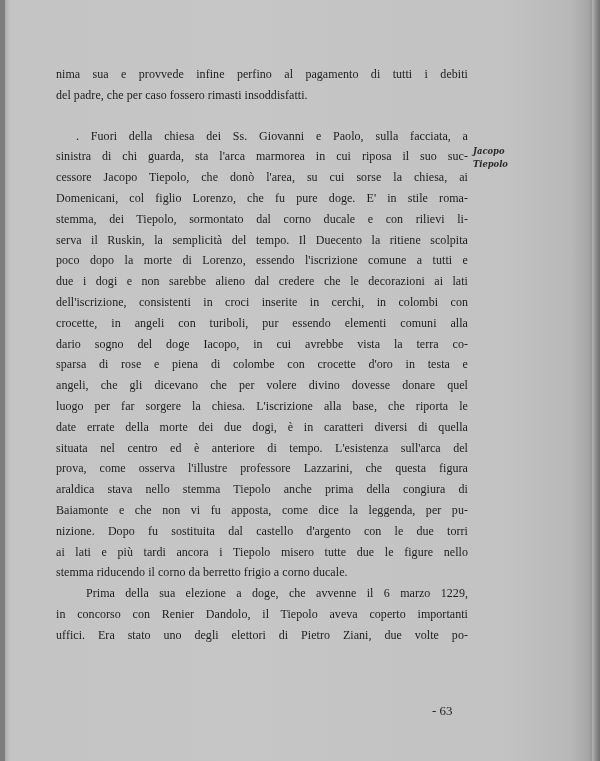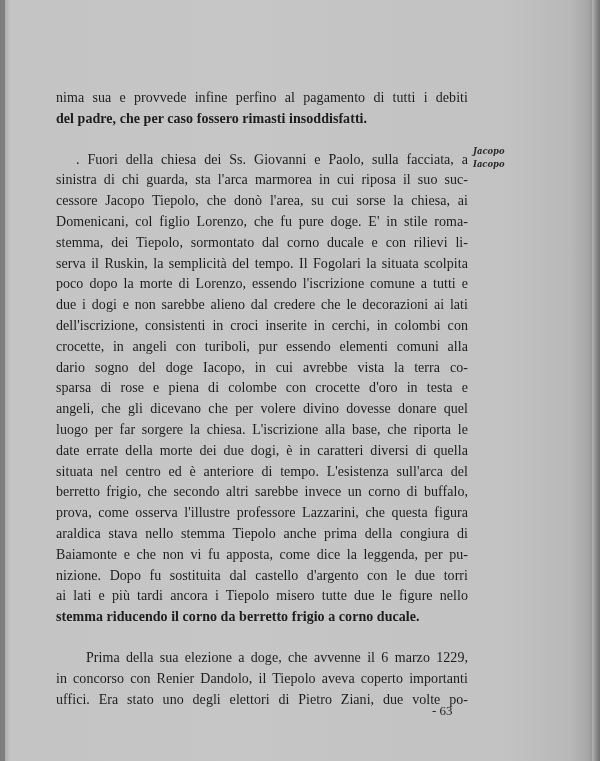--- a/index.html
+++ b/index.html
@@ -30,47 +30,46 @@
     }
     .right-edge {
       position: absolute;
       right: 0; top: 0;
       width: 8px; height: 761px;
       background: linear-gradient(to right, #b4b4b4, #8e8e8e 50%, #6f6f6f);
     }
     .text-block {
       position: absolute;
       left: 56px;
-      top: 88px;
+      top: 64px;
       width: 412px;
       font-family: "Liberation Serif", "DejaVu Serif", serif;
-      font-size: 14px;
+      font-size: 12px;
       line-height: 20.8px;
       color: #1d1d1d;
       letter-spacing: 0.05px;
     }
     .para {
       margin: 0;
       text-align: justify;
       text-align-last: justify;
     }
     .para .line {
       display: block;
       text-align: justify;
       text-align-last: justify;
       white-space: nowrap;
       overflow: visible;
     }
     .para .line.last {
       text-align-last: left;
-      font-weight: bold;
     }
     .p1 { margin-bottom: 20px; }
     .p2 .line.first { text-indent: 20px; }
-    .p3 { margin-top: 20px; }
+    .p3 { margin-top: 0; }
     .p3 .line.first { text-indent: 30px; }
     .marginal {
       position: absolute;
       left: 473px;
       top: 145px;
       font-family: "DejaVu Serif", "Liberation Serif", serif;
       font-style: italic;
       font-weight: bold;
       font-size: 8.4px;
       line-height: 13px;
@@ -98,46 +97,45 @@
       <span class="line first">nima sua e provvede infine perfino al pagamento di tutti i debiti</span>
       <span class="line last">del padre, che per caso fossero rimasti insoddisfatti.</span>
     </div>
 
     <div class="para p2">
       <span class="line first">. Fuori della chiesa dei Ss. Giovanni e Paolo, sulla facciata, a</span>
       <span class="line">sinistra di chi guarda, sta l'arca marmorea in cui riposa il suo suc-</span>
       <span class="line">cessore Jacopo Tiepolo, che donò l'area, su cui sorse la chiesa, ai</span>
       <span class="line">Domenicani, col figlio Lorenzo, che fu pure doge. E' in stile roma-</span>
       <span class="line">stemma, dei Tiepolo, sormontato dal corno ducale e con rilievi li-</span>
-      <span class="line">serva il Ruskin, la semplicità del tempo. Il Fogolari la situata scolpita</span>
+      <span class="line">serva il Ruskin, la semplicità del tempo. Il Duecento la ritiene scolpita</span>
       <span class="line">poco dopo la morte di Lorenzo, essendo l'iscrizione comune a tutti e</span>
       <span class="line">due i dogi e non sarebbe alieno dal credere che le decorazioni ai lati</span>
       <span class="line">dell'iscrizione, consistenti in croci inserite in cerchi, in colombi con</span>
       <span class="line">crocette, in angeli con turiboli, pur essendo elementi comuni alla</span>
       <span class="line">dario sogno del doge Iacopo, in cui avrebbe vista la terra co-</span>
       <span class="line">sparsa di rose e piena di colombe con crocette d'oro in testa e</span>
       <span class="line">angeli, che gli dicevano che per volere divino dovesse donare quel</span>
       <span class="line">luogo per far sorgere la chiesa. L'iscrizione alla base, che riporta le</span>
       <span class="line">date errate della morte dei due dogi, è in caratteri diversi di quella</span>
       <span class="line">situata nel centro ed è anteriore di tempo. L'esistenza sull'arca del</span>
-      <span class="line">berretto frigio, che secondo altri sarebbe invece un corno di buffalo,</span>
       <span class="line">prova, come osserva l'illustre professore Lazzarini, che questa figura</span>
       <span class="line">araldica stava nello stemma Tiepolo anche prima della congiura di</span>
       <span class="line">Baiamonte e che non vi fu apposta, come dice la leggenda, per pu-</span>
       <span class="line">nizione. Dopo fu sostituita dal castello d'argento con le due torri</span>
       <span class="line">ai lati e più tardi ancora i Tiepolo misero tutte due le figure nello</span>
       <span class="line last">stemma riducendo il corno da berretto frigio a corno ducale.</span>
     </div>
 
     <div class="para p3">
       <span class="line first">Prima della sua elezione a doge, che avvenne il 6 marzo 1229,</span>
       <span class="line">in concorso con Renier Dandolo, il Tiepolo aveva coperto importanti</span>
       <span class="line">uffici. Era stato uno degli elettori di Pietro Ziani, due volte po-</span>
     </div>
   </div>
 
   <div class="marginal">
     <div>Jacopo</div>
-    <div>Iacopo</div>
+    <div>Tiepolo</div>
   </div>
 
   <div class="folio">- 63</div>
 </div>
 
 </body></html>

